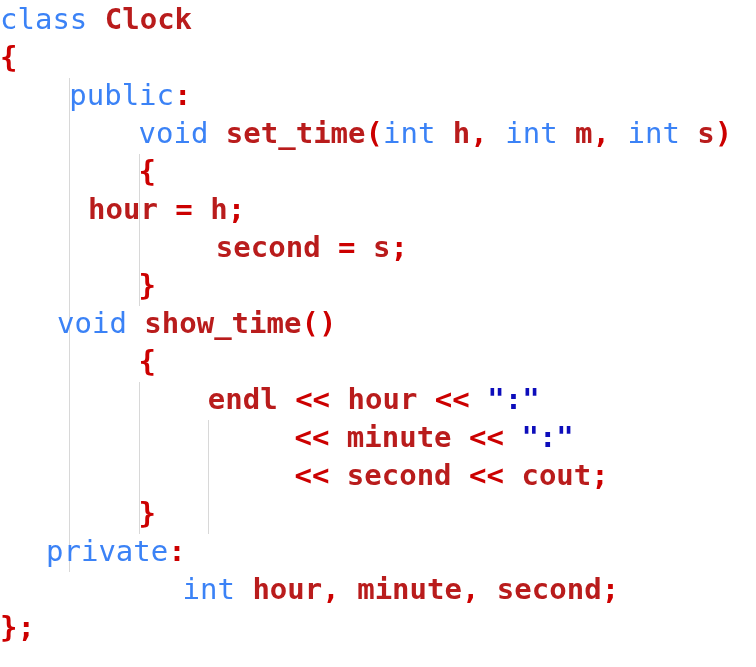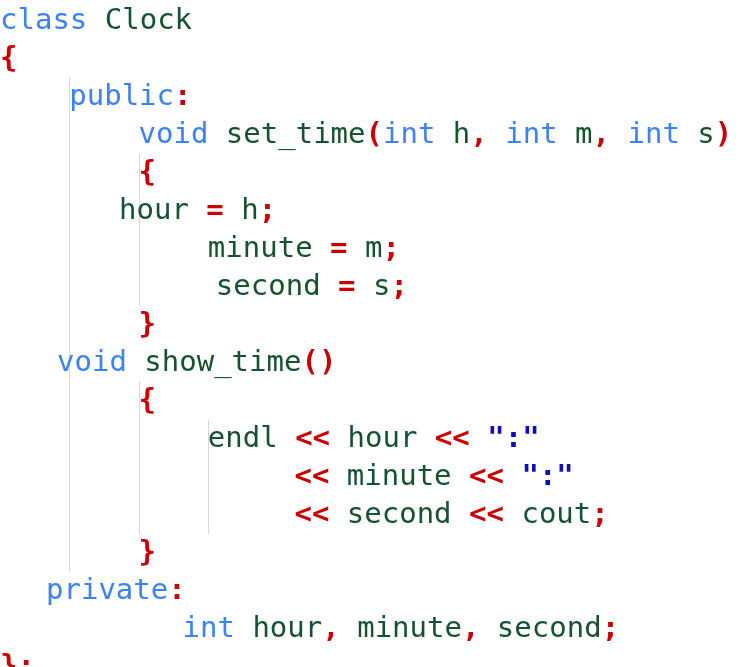--- a/index.html
+++ b/index.html
@@ -28,21 +28,21 @@
     height: 38px;
     line-height: 38px;
     white-space: pre;
     font-size: 29px;
     font-family: "DejaVu Sans Mono", monospace;
     letter-spacing: 0px;
     color: #1a1a1a;
   }
 
   .tok { white-space: pre; }
-  .tok-plain   { color: #14532d; font-weight: normal; }
+  .tok-plain   { color: #b91c1c; font-weight: bold; }
   .tok-keyword { color: #3b82f6; font-weight: normal; }
   .tok-punct   { color: #cc0000; font-weight: bold; }
   .tok-op      { color: #cc0000; font-weight: bold; }
   .tok-string  { color: #0d0dbb; font-weight: bold; }
 
   
   .indent-guide {
     position: absolute;
     width: 1px;
     background: #d8d8d8;
@@ -59,22 +59,21 @@
       <div class="indent-guide" style="left: 139px; top: 154px; height: 152px;"></div>
       <div class="indent-guide" style="left: 139px; top: 382px; height: 152px;"></div>
       <div class="indent-guide" style="left: 208px; top: 420px; height: 114px;"></div>
     </div>
   <div class="code-lines" id="code-lines">
       <div class="code-line" style="padding-left: 0px;"><span class="tok tok-keyword">class</span><span class="tok tok-plain"> </span><span class="tok tok-plain">Clock</span></div>
       <div class="code-line" style="padding-left: 0px;"><span class="tok tok-punct">{</span></div>
       <div class="code-line" style="padding-left: 69.28px;"><span class="tok tok-keyword">public</span><span class="tok tok-punct">:</span></div>
       <div class="code-line" style="padding-left: 138.56px;"><span class="tok tok-keyword">void</span><span class="tok tok-plain"> </span><span class="tok tok-plain">set_time</span><span class="tok tok-punct">(</span><span class="tok tok-keyword">int</span><span class="tok tok-plain"> h</span><span class="tok tok-punct">,</span><span class="tok tok-plain"> </span><span class="tok tok-keyword">int</span><span class="tok tok-plain"> m</span><span class="tok tok-punct">,</span><span class="tok tok-plain"> </span><span class="tok tok-keyword">int</span><span class="tok tok-plain"> s</span><span class="tok tok-punct">)</span></div>
       <div class="code-line" style="padding-left: 138.56px;"><span class="tok tok-punct">{</span></div>
-      <div class="code-line" style="padding-left: 119px;"><span class="tok tok-plain">hour </span><span class="tok tok-op">=</span><span class="tok tok-plain"> h</span><span class="tok tok-punct">;</span></div>
-      <div class="code-line" style="padding-left: 207.84px;"><span class="tok tok-plain">minute </span><span class="tok tok-op">=</span><span class="tok tok-plain"> m</span><span class="tok tok-punct">;</span></div>
+      <div class="code-line" style="padding-left: 88px;"><span class="tok tok-plain">hour </span><span class="tok tok-op">=</span><span class="tok tok-plain"> h</span><span class="tok tok-punct">;</span></div>
       <div class="code-line" style="padding-left: 207.84px; margin-left: 8px;"><span class="tok tok-plain">second </span><span class="tok tok-op">=</span><span class="tok tok-plain"> s</span><span class="tok tok-punct">;</span></div>
       <div class="code-line" style="padding-left: 138.56px;"><span class="tok tok-punct">}</span></div>
       <div class="code-line" style="padding-left: 57px;"><span class="tok tok-keyword">void</span><span class="tok tok-plain"> </span><span class="tok tok-plain">show_time</span><span class="tok tok-punct">()</span></div>
       <div class="code-line" style="padding-left: 138.56px;"><span class="tok tok-punct">{</span></div>
       <div class="code-line" style="padding-left: 207.84px;"><span class="tok tok-plain">endl </span><span class="tok tok-op">&lt;&lt;</span><span class="tok tok-plain"> hour </span><span class="tok tok-op">&lt;&lt;</span><span class="tok tok-plain"> </span><span class="tok tok-string">":"</span></div>
       <div class="code-line" style="padding-left: 294.44px;"><span class="tok tok-op">&lt;&lt;</span><span class="tok tok-plain"> minute </span><span class="tok tok-op">&lt;&lt;</span><span class="tok tok-plain"> </span><span class="tok tok-string">":"</span></div>
       <div class="code-line" style="padding-left: 294.44px;"><span class="tok tok-op">&lt;&lt;</span><span class="tok tok-plain"> second </span><span class="tok tok-op">&lt;&lt;</span><span class="tok tok-plain"> cout</span><span class="tok tok-punct">;</span></div>
       <div class="code-line" style="padding-left: 138.56px;"><span class="tok tok-punct">}</span></div>
       <div class="code-line" style="padding-left: 46px;"><span class="tok tok-keyword">private</span><span class="tok tok-punct">:</span></div>
       <div class="code-line" style="padding-left: 138.56px; margin-left: 44px;"><span class="tok tok-keyword">int</span><span class="tok tok-plain"> hour</span><span class="tok tok-punct">,</span><span class="tok tok-plain"> minute</span><span class="tok tok-punct">,</span><span class="tok tok-plain"> second</span><span class="tok tok-punct">;</span></div>

